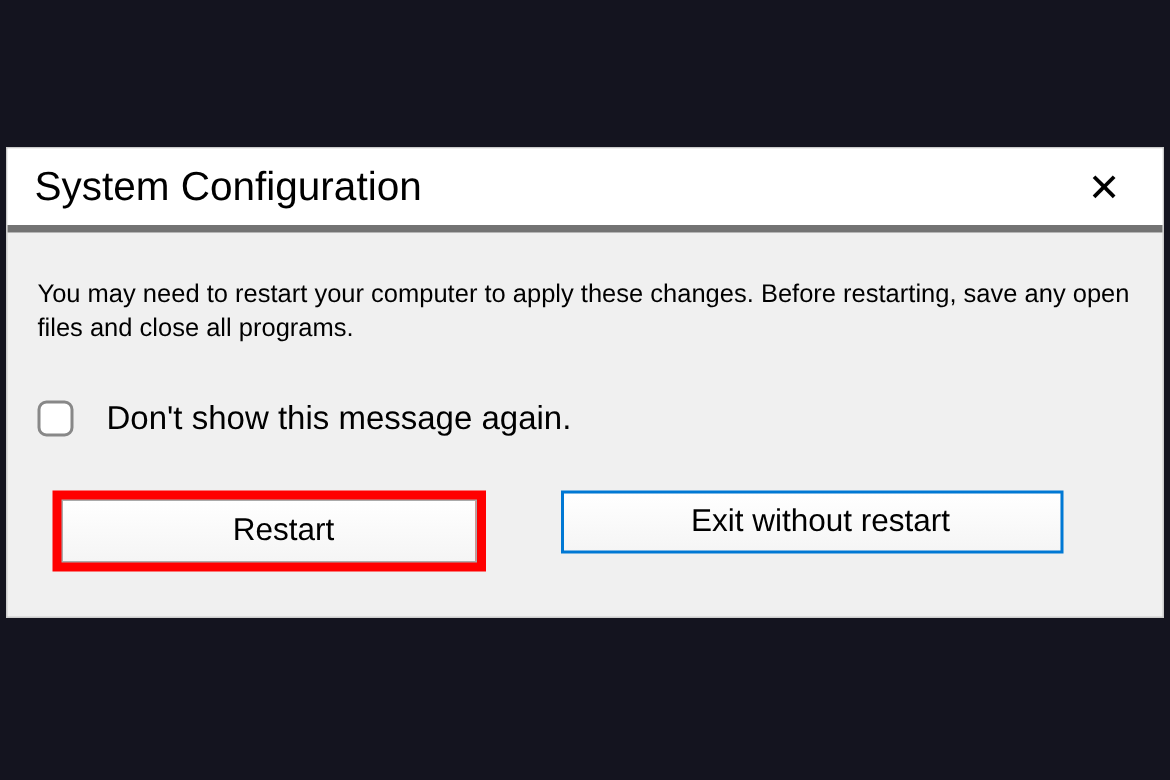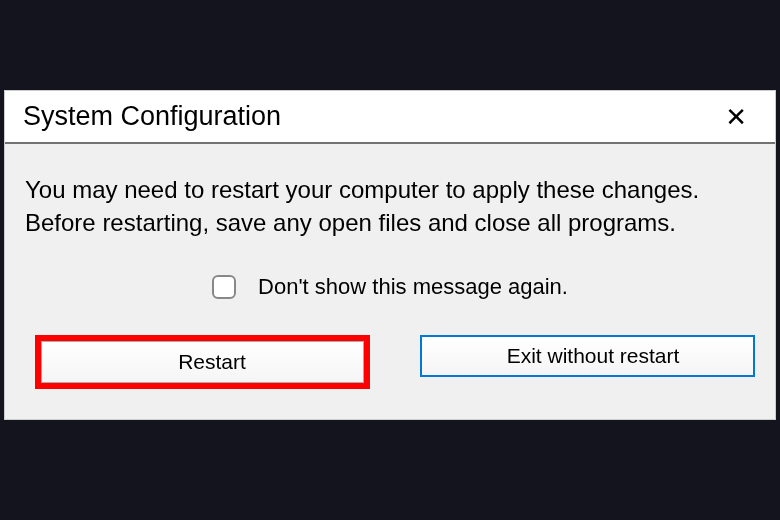--- a/index.html
+++ b/index.html
@@ -22,50 +22,49 @@
       border: 1px solid #ccc;
       position: relative;
       top: -5px;
     }
     .titlebar {
       background: #ffffff;
       display: flex;
       align-items: center;
       justify-content: space-between;
       padding: 10px 18px 10px 18px;
-      border-bottom: 2px solid #737373;
+      border-bottom: 5px solid #737373;
     }
     .title {
       font-size: 27px;
       color: #000;
       font-weight: 400;
     }
     .close-btn {
       font-size: 26px;
       color: #000;
       cursor: pointer;
       padding: 0 10px;
       line-height: 1;
       font-family: Arial, sans-serif;
     }
     .content {
       padding: 30px 20px 30px 20px;
     }
     .message {
-      font-size: 24px;
+      font-size: 17px;
       color: #000;
       line-height: 1.35;
       margin-bottom: 35px;
     }
     .checkbox-row {
       display: flex;
       align-items: center;
       gap: 22px;
       margin-bottom: 35px;
-      justify-content: center;
     }
     .checkbox-box {
       width: 24px;
       height: 24px;
       border: 2px solid #888;
       border-radius: 6px;
       background: #fff;
       cursor: pointer;
     }
     .checkbox-label {
@@ -95,21 +94,21 @@
       display: flex;
       align-items: center;
       justify-content: center;
       cursor: pointer;
     }
     .button.focused {
       border: 2px solid #0078d4;
       padding-left: 11px;
     }
     .btn-wrap.highlighted .button {
-      width: 323px;
+      width: 277px;
       padding-left: 19px;
     }
   </style>
 </head>
 <body>
 
 <div class="dialog">
   <div class="titlebar">
     <div class="title">System Configuration</div>
     <div class="close-btn">✕</div>

